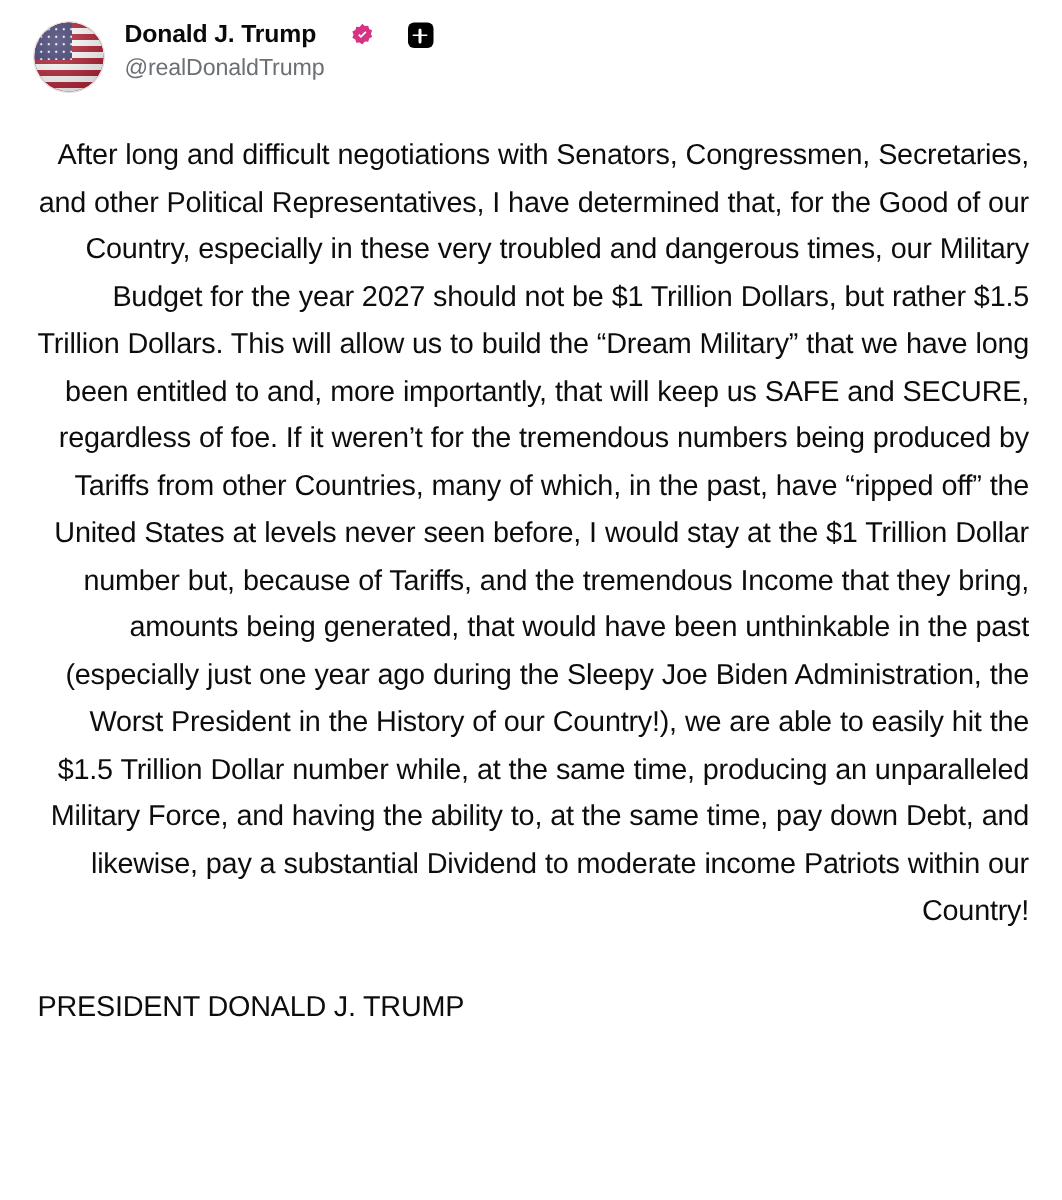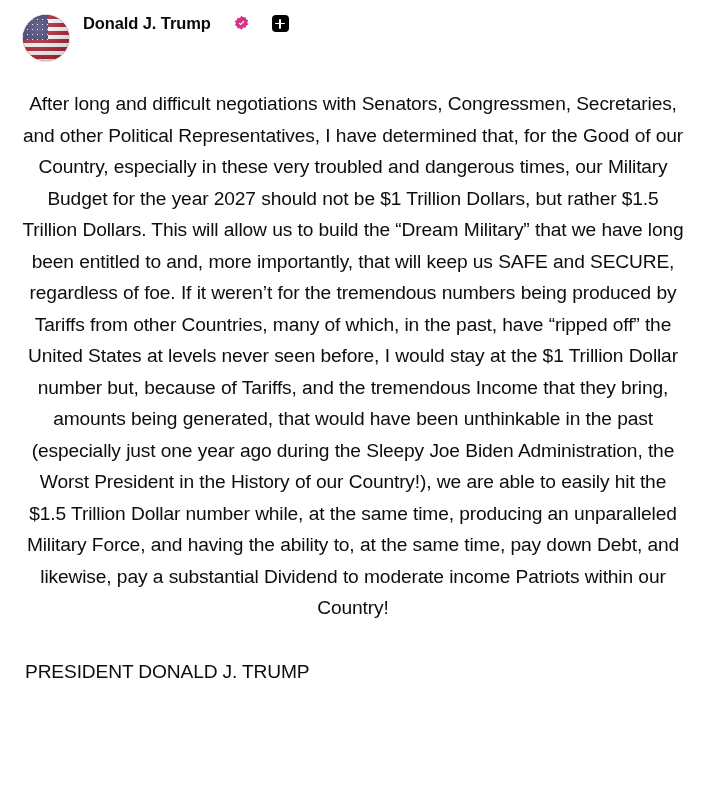--- a/index.html
+++ b/index.html
@@ -125,21 +125,21 @@
   }
 
   
   .body-text {
     margin-top: 26px;
     font-size: 19.2px;
     line-height: 31.5px;
     color: #0d0d0d;
     letter-spacing: -0.15px;
     word-spacing: 0.2px;
-    text-align: center;
+    text-align: right;
     white-space: pre-wrap;
   }
   .signature {
     font-size: 19.2px;
     line-height: 31.5px;
     color: #0d0d0d;
     letter-spacing: -0.15px;
     padding-left: 5px;
     margin-top: 32px;
   }
@@ -161,20 +161,21 @@
       <div class="name-row">
         <span class="display-name">Donald J. Trump</span>
         <span class="verified">
           <svg width="17" height="17" viewBox="0 0 24 24" aria-hidden="true">
             <path fill="#d63384" d="M12 1.2l2.45 2.05 3.18-.29.86 3.08 2.83 1.5-1.15 2.98 1.15 2.98-2.83 1.5-.86 3.08-3.18-.29L12 20.8l-2.45-2.05-3.18.29-.86-3.08-2.83-1.5L3.83 11.5 2.68 8.52l2.83-1.5.86-3.08 3.18.29L12 1.2z"></path>
             <path fill="#ffffff" d="M10.75 14.62l-2.6-2.6 1.2-1.2 1.4 1.4 4.05-4.05 1.2 1.2-5.25 5.25z"></path>
           </svg>
         </span>
         <span class="plus-badge"></span>
       </div>
+      <div class="handle">@realDonaldTrump</div>
     </div>
 
   </div>
 
   <div class="body-text">After long and difficult negotiations with Senators, Congressmen, Secretaries, and other Political Representatives, I have determined that, for the Good of our Country, especially in these very troubled and dangerous times, our Military Budget for the year 2027 should not be $1 Trillion Dollars, but rather $1.5 Trillion Dollars. This will allow us to build the “Dream Military” that we have long been entitled to and, more importantly, that will keep us SAFE and SECURE, regardless of foe. If it weren’t for the tremendous numbers being produced by Tariffs from other Countries, many of which, in the past, have “ripped off” the United States at levels never seen before, I would stay at the $1 Trillion Dollar number but, because of Tariffs, and the tremendous Income that they bring, amounts being generated, that would have been unthinkable in the past (especially just one year ago during the Sleepy Joe Biden Administration, the Worst President in the History of our Country!), we are able to easily hit the $1.5 Trillion Dollar number while, at the same time, producing an unparalleled Military Force, and having the ability to, at the same time, pay down Debt, and likewise, pay a substantial Dividend to moderate income Patriots within our Country!</div>
 
   <div class="signature">PRESIDENT DONALD J. TRUMP</div>
 
 </div>
 

